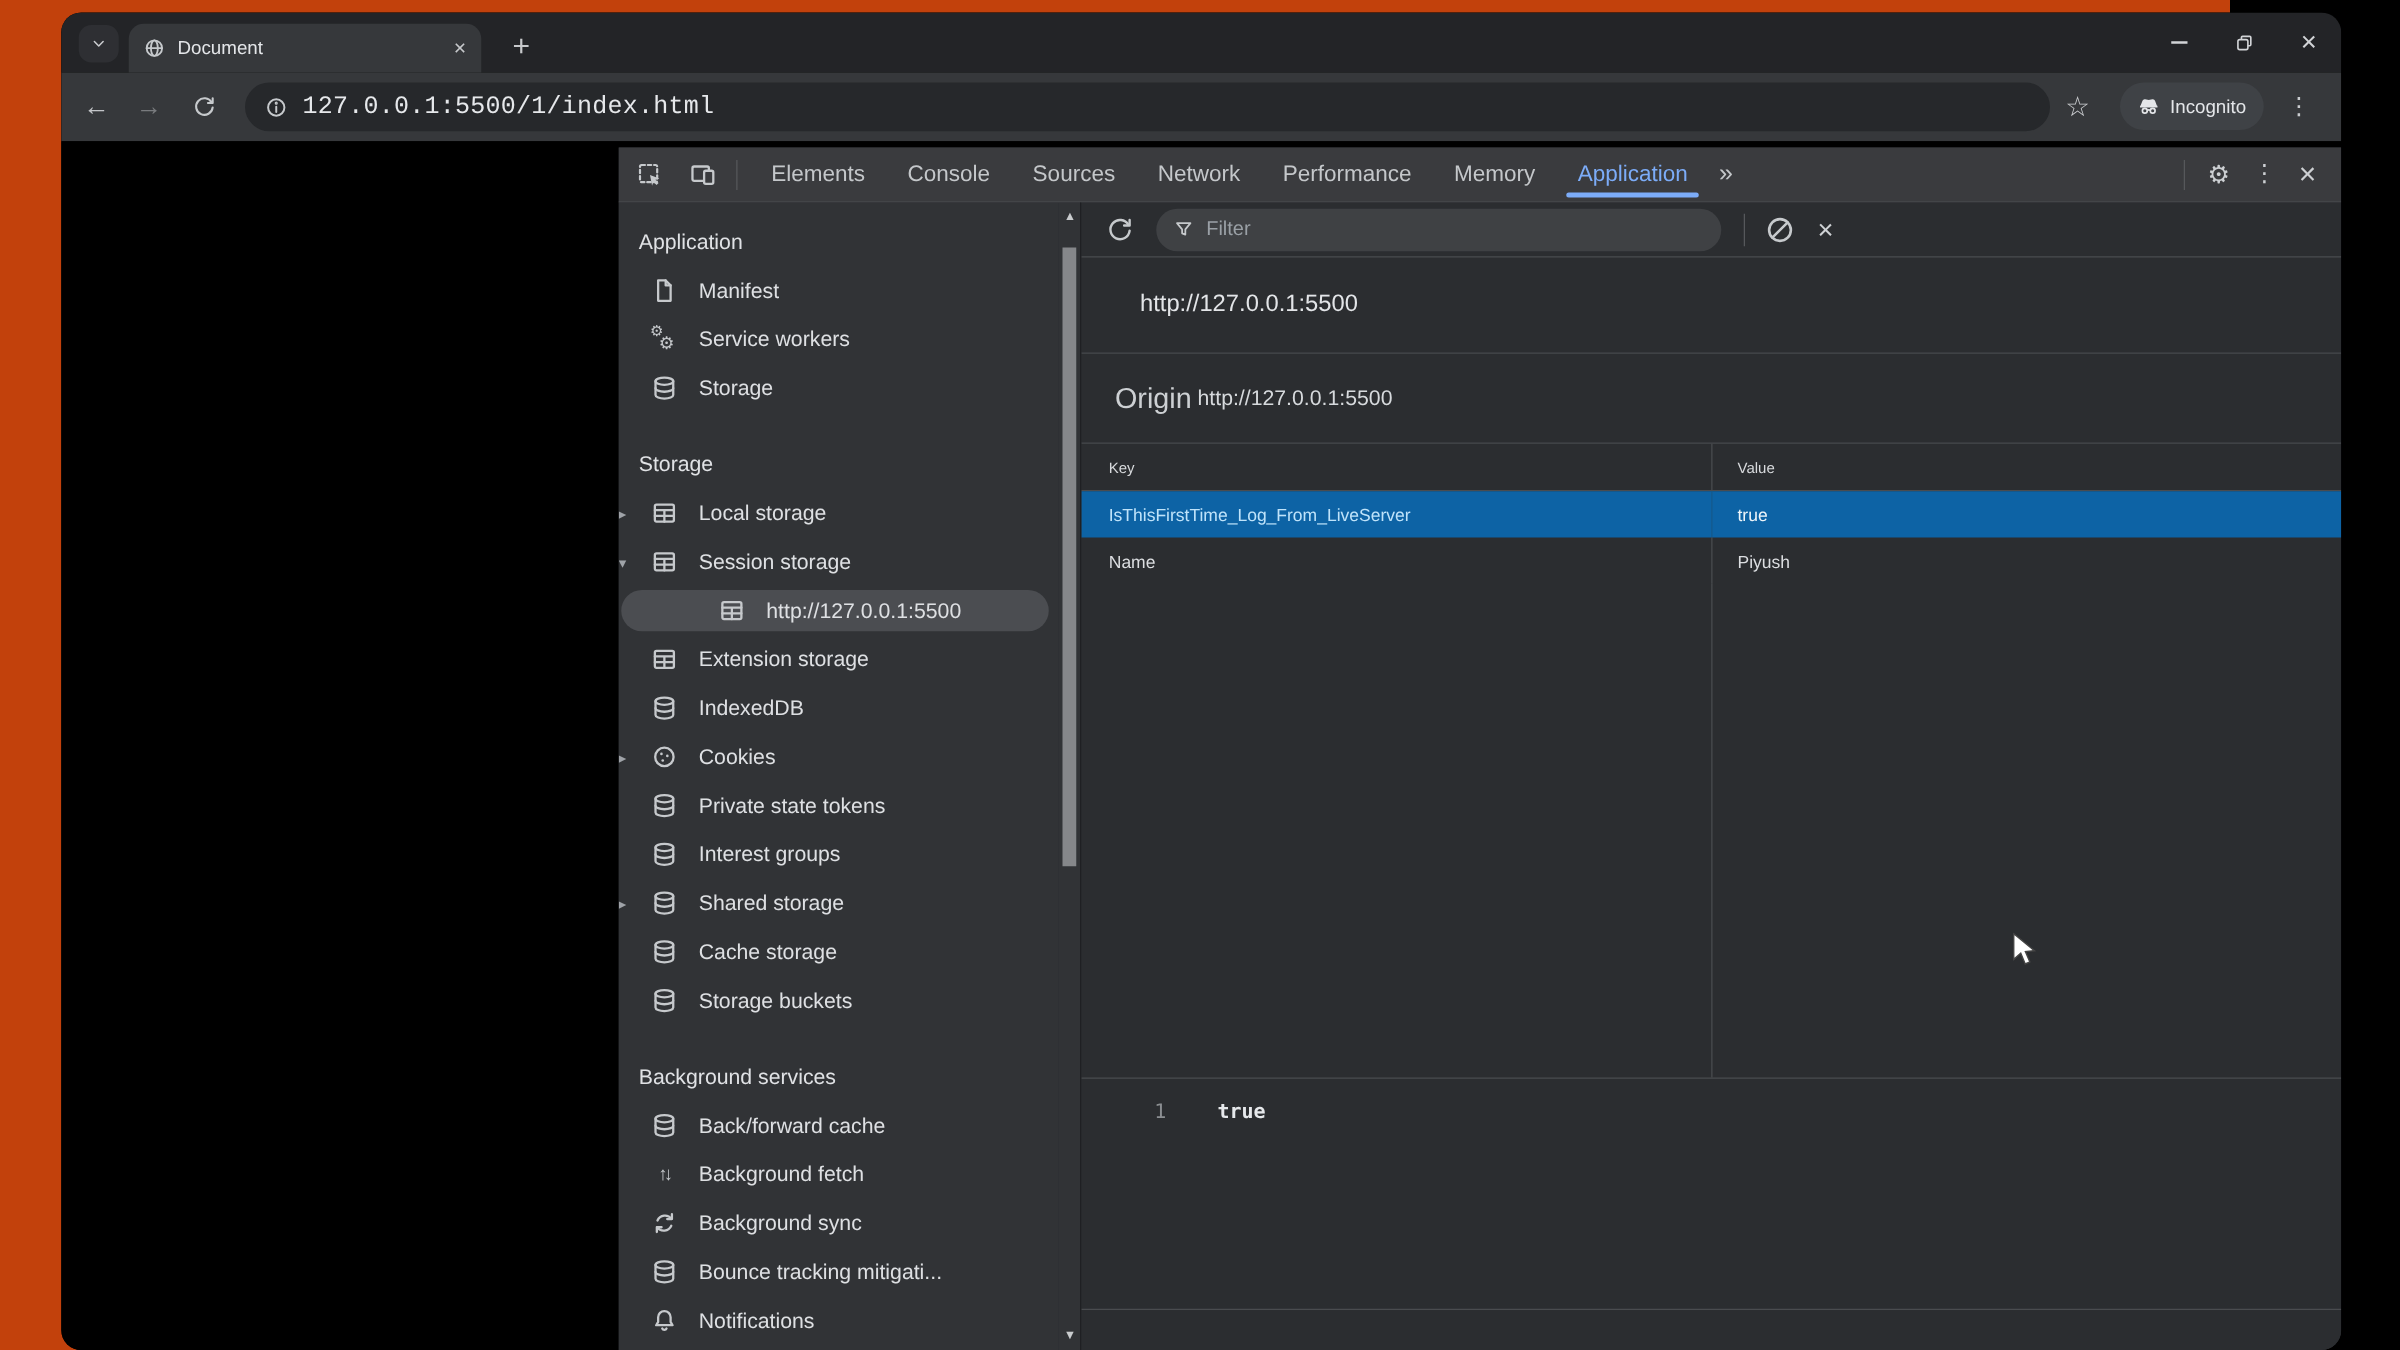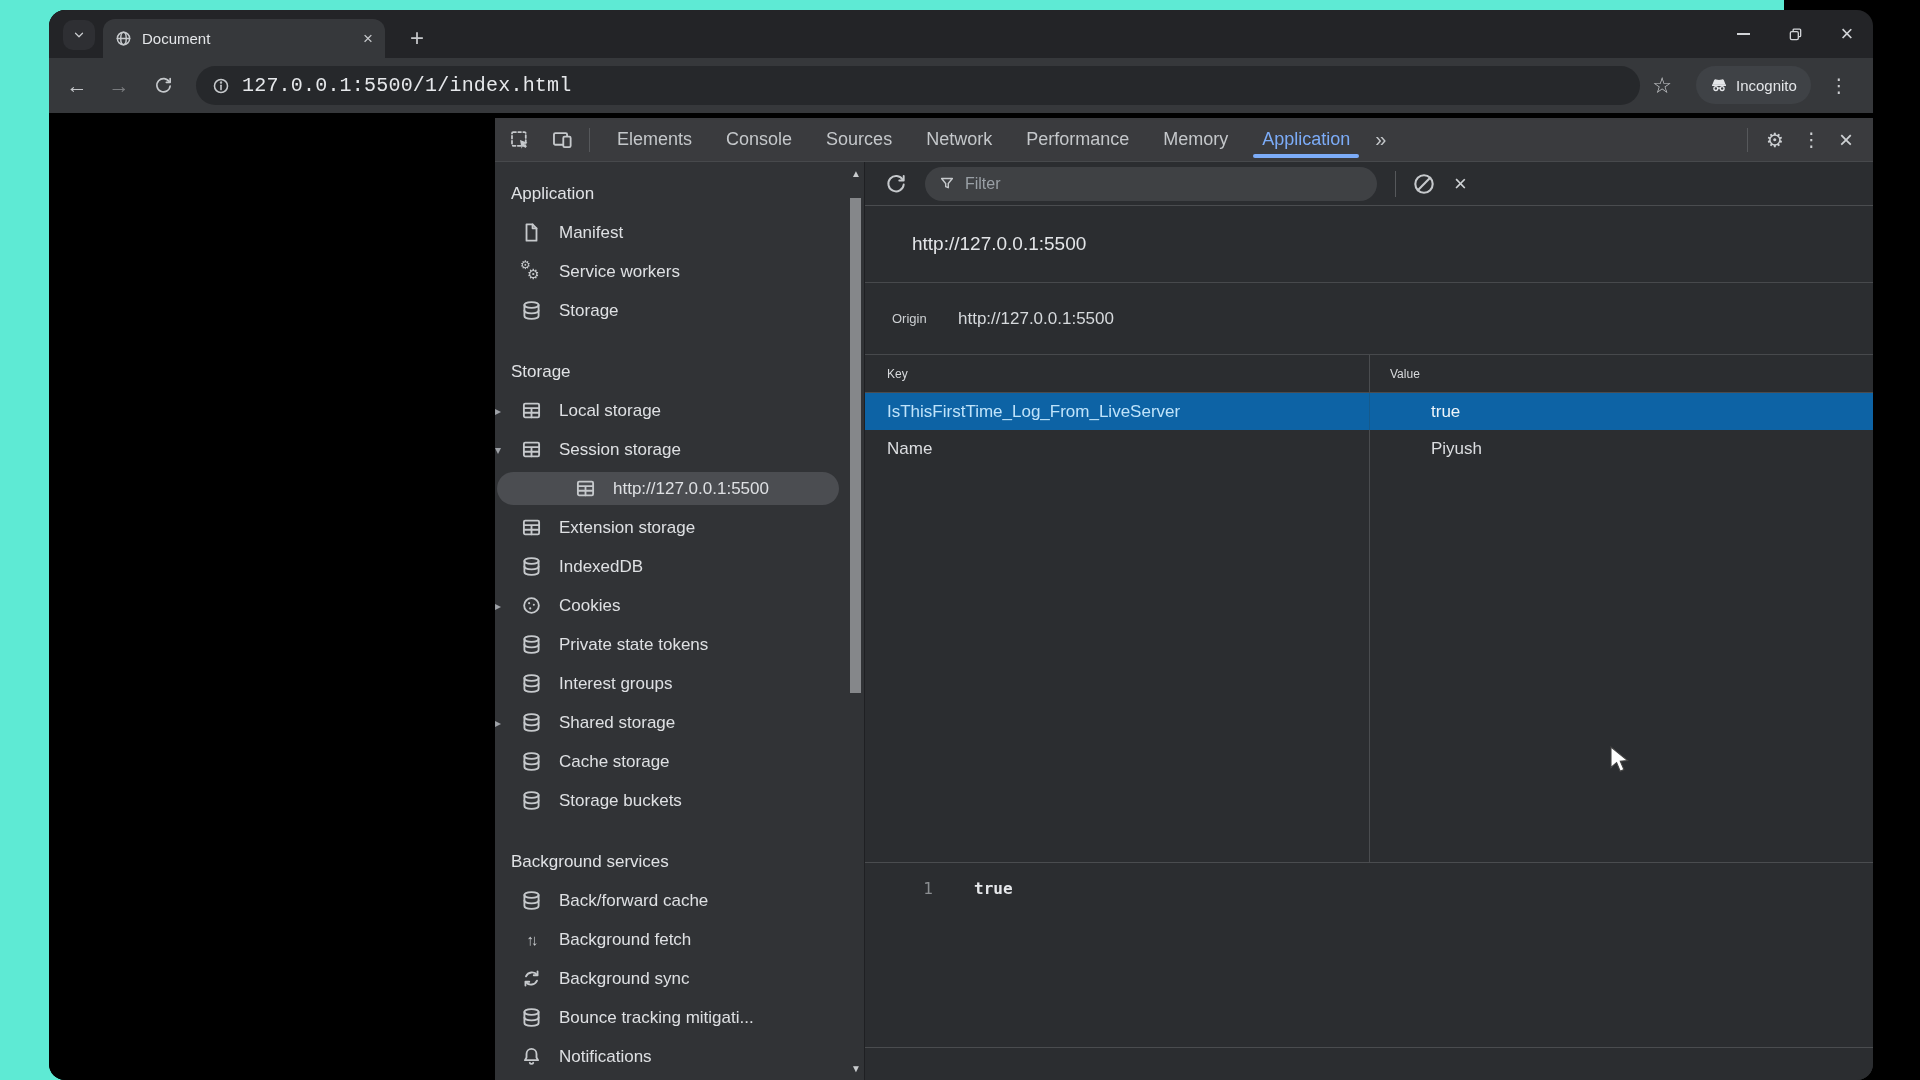--- a/index.html
+++ b/index.html
@@ -1,18 +1,18 @@
 <!DOCTYPE html>
 <html><head>
 <meta charset="utf-8">
 <style>
   * { margin:0; padding:0; box-sizing:border-box; }
   html,body { width:1920px; height:1080px; background:#000; overflow:hidden;
               font-family:"Liberation Sans","DejaVu Sans",sans-serif; }
-  #stage { position:relative; width:1784px; height:1080px; background:#5eead4; }
+  #stage { position:relative; width:1784px; height:1080px; background:#c2410c; }
 
   
   .window { position:absolute; left:49px; top:10px; width:1824px; height:1070px;
             border-radius:16px; overflow:hidden; background:#000; }
 
   
   .tabstrip { position:relative; height:48px; background:#232427; }
   .tab-search { position:absolute; left:14px; top:10px; width:32px; height:30px;
                 border-radius:10px; background:#2e2f33; display:flex; align-items:center; justify-content:center; }
   .tab { position:absolute; left:54px; top:9px; width:282px; height:39px; background:#36383b;
@@ -97,28 +97,28 @@
   .filter-pill input { background:transparent; border:none; outline:none; color:#dadce0; font-size:16px; width:100%;
                        font-family:"Liberation Sans","DejaVu Sans",sans-serif; }
   .filter-pill input::placeholder { color:#9aa0a6; }
   .pt-sep { width:1px; height:26px; background:#56585b; margin:0 16px 0 18px; }
   .pt-ico { margin-right:16px; display:flex; align-items:center; }
   .pt-x { color:#cfd2d5; font-size:22px; line-height:1; margin-left:2px; }
 
   .origin-title { height:77px; border-bottom:1px solid #47494c; display:flex; align-items:center;
                   padding-left:47px; color:#e3e5e8; font-size:19px; flex:0 0 auto; }
   .origin-row { height:72px; border-bottom:1px solid #47494c; display:flex; align-items:center; flex:0 0 auto; }
-  .origin-label { padding-left:27px; width:93px; color:#cdd0d3; font-size:13px; flex:0 0 auto; }
+  .origin-label { padding-left:27px; width:93px; color:#cdd0d3; font-size:23px; flex:0 0 auto; }
   .origin-value { color:#d7dadd; font-size:17px; }
 
   .tbl-header { height:38px; border-bottom:1px solid #4a4c4f; display:flex; flex:0 0 auto; }
   .cell-key { width:505px; flex:0 0 auto; border-right:1px solid #4a4c4f; display:flex; align-items:center; padding-left:22px; }
   .cell-val { flex:1; display:flex; align-items:center; padding-left:20px; }
   .tbl-header .cell-key,.tbl-header .cell-val { color:#d8dadd; font-size:12px; }
-  .tbl-row { height:37px; display:flex; flex:0 0 auto; font-size:17px;gap:41px; }
+  .tbl-row { height:37px; display:flex; flex:0 0 auto; font-size:14px; }
   .tbl-row .cell-key,.tbl-row .cell-val { color:#dcdee1; }
   .tbl-row.selected { background:#0d63a5; }
   .tbl-row.selected .cell-key { color:#bfe3fa; border-right-color:#155a8c; }
   .tbl-row.selected .cell-val { color:#eef5fa; }
   .tbl-filler { flex:1; display:flex; min-height:0; }
   .tbl-filler .cell-key { height:100%; }
 
   .preview { height:185px; border-top:1px solid #4a4c4f; flex:0 0 auto; display:flex; align-items:flex-start;
              padding-top:16px; font-family:"DejaVu Sans Mono","Liberation Mono",monospace; font-size:16px; }
   .gutter { width:68px; text-align:right; color:#8b8e91; flex:0 0 auto; }

